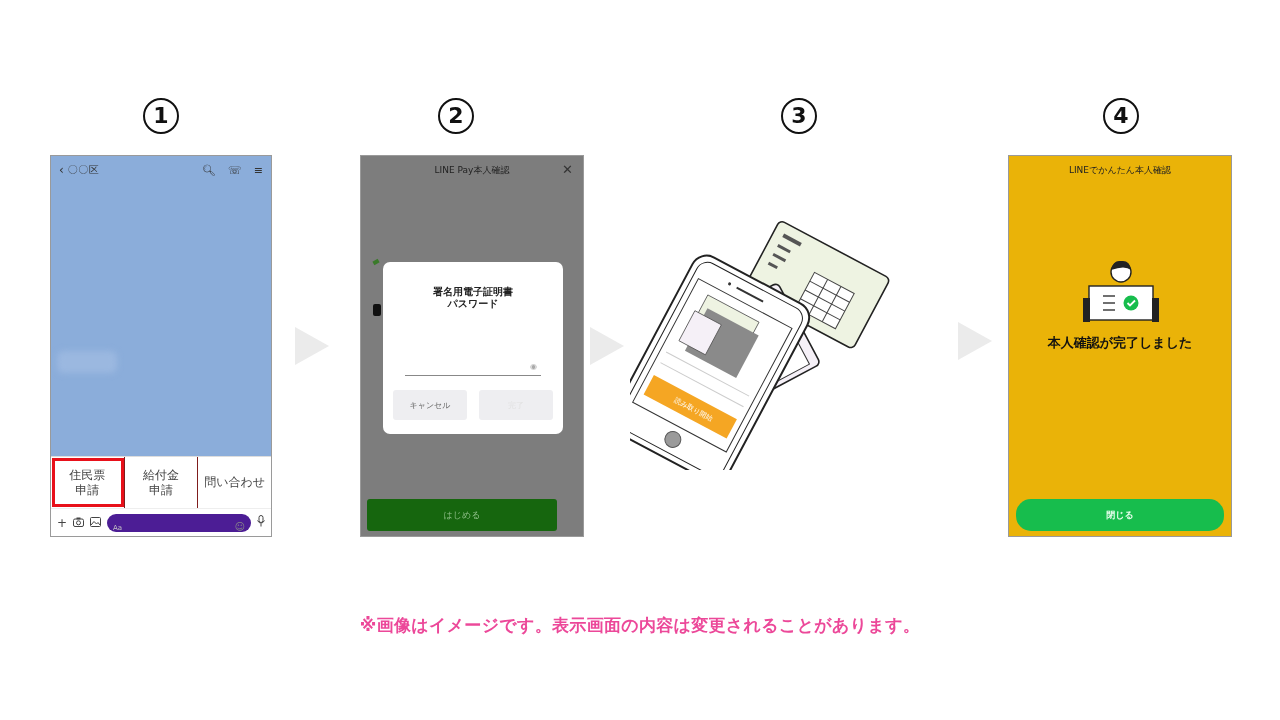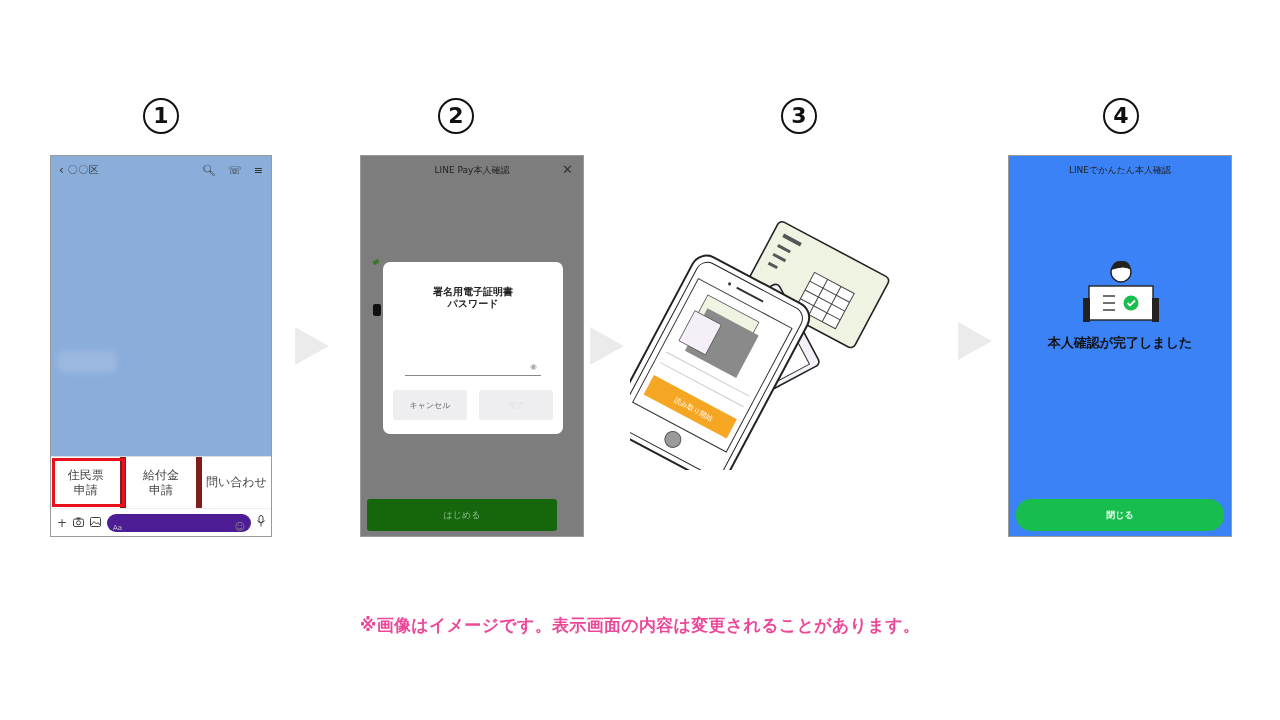--- a/index.html
+++ b/index.html
@@ -22,21 +22,21 @@
   .phone { position: absolute; top: 155px; height: 382px; overflow: hidden; border: 1.5px solid #9a9a9a; }
 
   
   #phone1 { left: 50px; width: 222px; background: #8badda; }
   .p1-header { height: 28px; display: flex; align-items: center; padding: 0 8px; font-size: 10px; color: #333; }
   .p1-header .back { font-size: 12px; margin-right: 4px; color: #333; }
   .p1-header .title { flex: 1; letter-spacing: 0.5px; }
   .p1-header .hicon { font-size: 11px; margin-left: 12px; color: #333; }
   .p1-blur { position: absolute; left: 6px; top: 195px; width: 60px; height: 22px; background: #9bb8e0; border-radius: 6px; filter: blur(3px); }
   .p1-menu { position: absolute; left: 0; bottom: 28px; width: 100%; height: 52px; background: #fff; display: flex; border-top: 1px solid #ddd; }
-  .p1-menu-item { flex: 1; display: flex; align-items: center; justify-content: center; text-align: center; font-size: 12px; line-height: 15px; color: #444; border-right: 6px solid #7f1d1d; }
+  .p1-menu-item { flex: 1; display: flex; align-items: center; justify-content: center; text-align: center; font-size: 12px; line-height: 15px; color: #444; border-right: 1px solid #7f1d1d; }
   .p1-menu-item:last-child { border-right: none; }
   .p1-menu-item.selected { outline: 3px solid #e8101a; outline-offset: -4px; }
   .p1-input-bar { position: absolute; left: 0; bottom: 0; width: 100%; height: 28px; background: #fff; display: flex; align-items: center; padding: 0 6px; gap: 6px; border-top: 1px solid #eee; }
   .p1-input-bar .ic { font-size: 12px; color: #444; }
   .p1-field { flex: 1; height: 18px; background: #4c1d95; border-radius: 9px; display: flex; align-items: flex-end; padding: 0 6px; font-size: 7px; color: #c4c4c4; }
   .p1-field .emoji { margin-left: auto; font-size: 10px; color: #888; }
 
   
   #phone2 { left: 360px; width: 224px; background: #7d7d7d; }
   .p2-header { height: 28px; display: flex; align-items: center; justify-content: center; font-size: 9px; color: #222; position: relative; }
@@ -46,21 +46,21 @@
   .p2-dialog { position: absolute; left: 22px; top: 106px; width: 180px; height: 172px; background: #fff; border-radius: 7px; }
   .p2-dialog-title { margin-top: 24px; text-align: center; font-size: 10px; line-height: 12px; color: #222; font-weight: bold; white-space: pre-line; }
   .p2-field { position: absolute; left: 22px; top: 100px; width: 136px; height: 14px; border-bottom: 1px solid #888; }
   .p2-field .eye { position: absolute; right: 4px; top: 0; font-size: 8px; color: #aaa; }
   .p2-btn { position: absolute; top: 128px; height: 30px; width: 74px; background: #eeeef1; border-radius: 3px; display: flex; align-items: center; justify-content: center; font-size: 8px; color: #666; }
   .p2-btn.cancel { left: 10px; }
   .p2-btn.ok { left: 96px; color: #e0e0e0; }
   .p2-start { position: absolute; left: 6px; bottom: 5px; width: 190px; height: 32px; background: #16660e; border-radius: 3px; display: flex; align-items: center; justify-content: center; font-size: 9px; color: #8fbf88; }
 
   
-  #phone4 { left: 1008px; width: 224px; background: #3b82f6; }
+  #phone4 { left: 1008px; width: 224px; background: #eab308; }
   .p4-header { height: 28px; display: flex; align-items: center; justify-content: center; font-size: 9px; color: #222; }
   .p4-illus { position: absolute; left: 72px; top: 102px; width: 80px; height: 66px; }
   .p4-msg { position: absolute; top: 178px; left: 0; width: 100%; text-align: center; font-size: 13px; font-weight: bold; color: #111; }
   .p4-close-btn { position: absolute; left: 7px; bottom: 5px; width: 208px; height: 32px; background: #17bd4d; border-radius: 15px; display: flex; align-items: center; justify-content: center; font-size: 9px; color: #eaffef; font-weight: bold; }
 
   
   #illus3 { position: absolute; left: 630px; top: 210px; width: 320px; height: 260px; }
 
   .footnote { position: absolute; top: 614px; left: 0; width: 1280px; text-align: center; font-size: 17px; font-weight: bold; color: #ec4899; letter-spacing: 0.3px; }
 </style>

